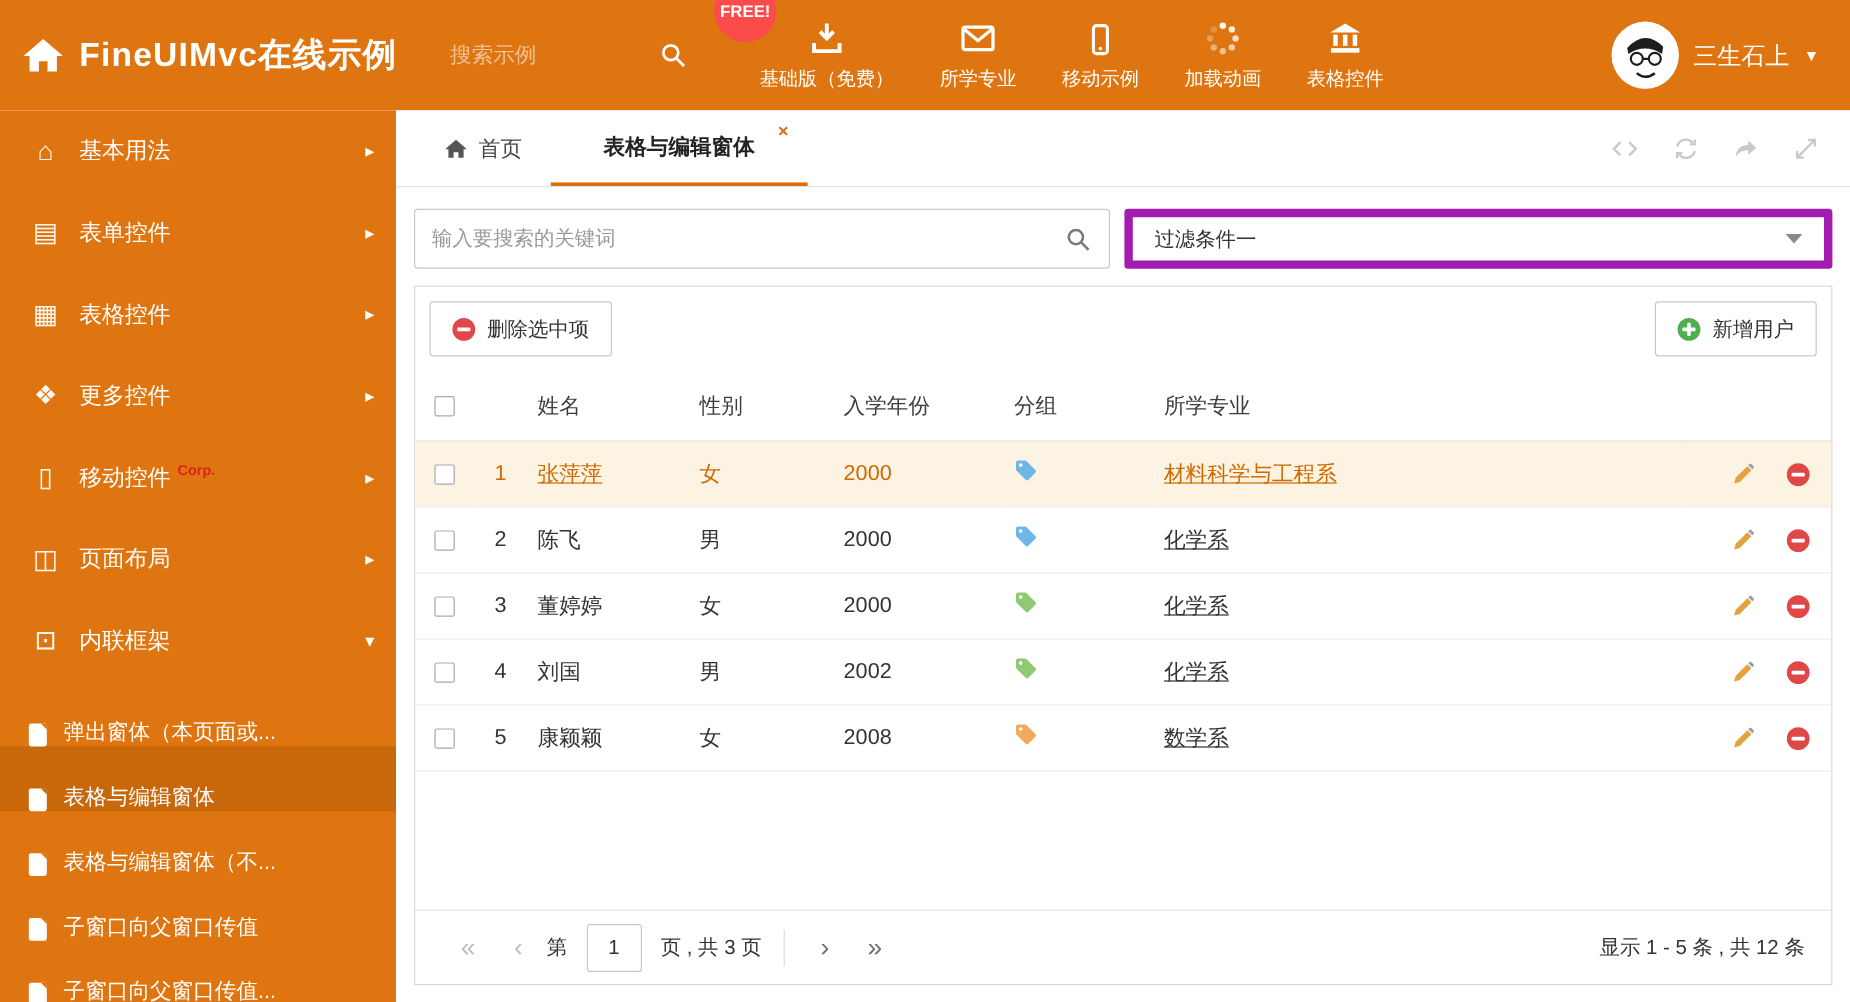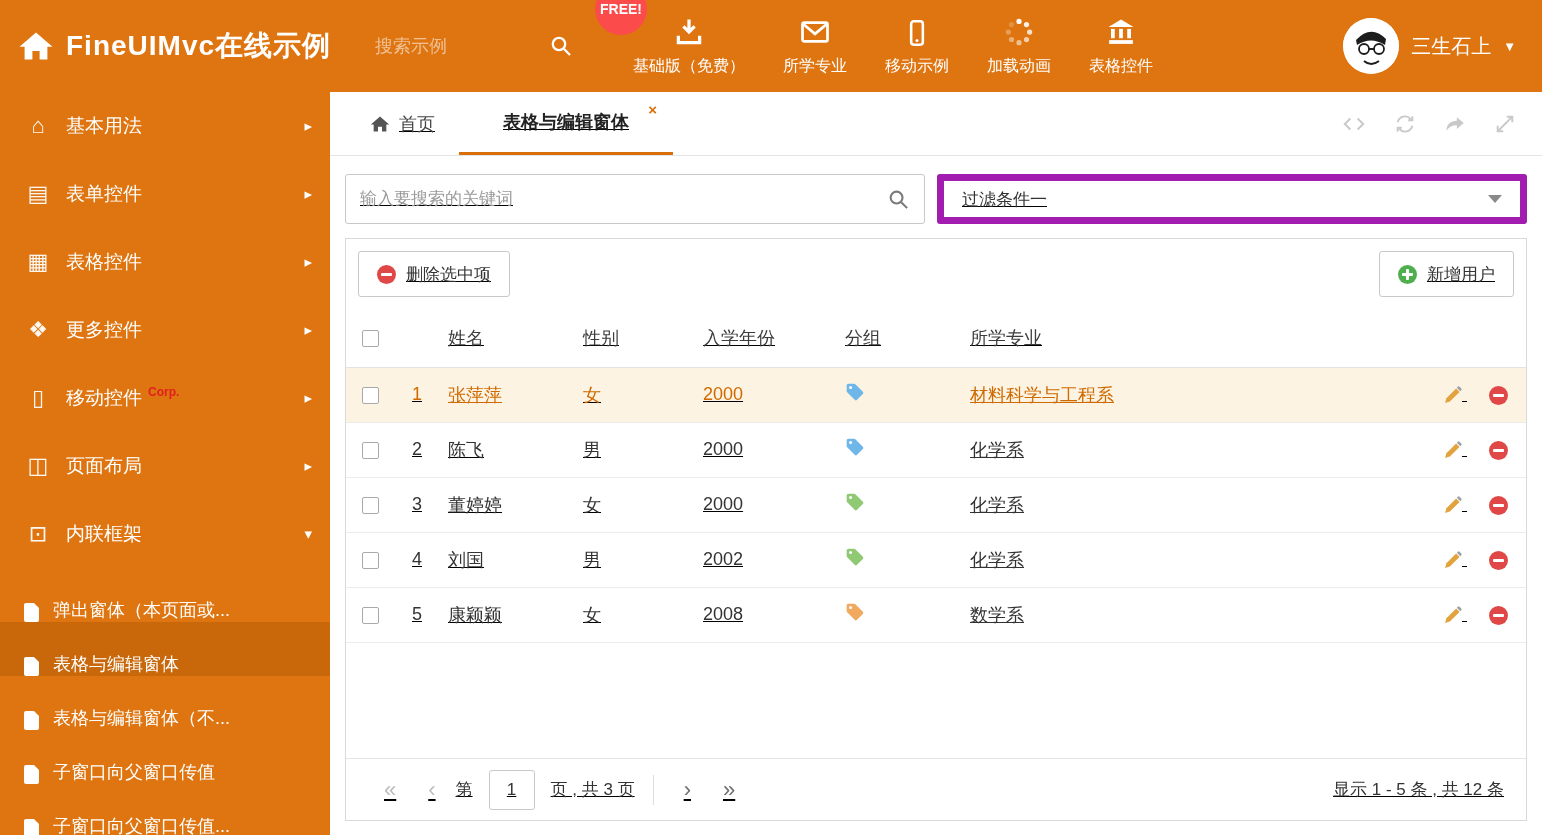--- a/index.html
+++ b/index.html
@@ -36,21 +36,21 @@
   .side-item .s-icon { width:32px; font-size:22px; text-align:center; margin-right:12px; opacity:.95; }
   .side-item .arrow { margin-left:auto; font-size:15px; }
   .corp { color:#e21f1f; font-size:12px; margin-left:6px; margin-bottom:12px; font-weight:bold; }
   .side-sub { height:54px; display:flex; align-items:flex-end; padding-left:24px; font-size:18px; cursor:pointer; }
   .side-sub.active { background:#c8680b; }
   .file-ico { width:15px; height:19px; background:#fff; border-radius:2px; margin-right:14px; position:relative; flex:0 0 15px; }
   .file-ico::before { content:""; position:absolute; top:0; right:0; border-left:5px solid transparent; border-top:5px solid #df7510; }
   .side-sub.active .file-ico::before { border-top-color:#c8680b; }
 
   
-  .main { flex:1; display:flex; flex-direction:column; background:#fff; min-width:0;text-decoration:underline; }
+  .main { flex:1; display:flex; flex-direction:column; background:#fff; min-width:0; }
   .tabbar { flex:0 0 64px; border-bottom:1px solid #e4e4e4; display:flex; align-items:stretch; padding-left:16px; }
   .tab { display:flex; align-items:center; gap:9px; padding:0 24px; font-size:18px; color:#444; cursor:pointer; }
   .tab .th-ico { display:flex; }
   .tab.active { font-weight:bold; color:#222; border-bottom:3px solid #d96f0a; position:relative; padding:0 44px; }
   .tab.active .close { position:absolute; top:9px; right:16px; color:#d96f0a; font-size:15px; font-weight:bold; cursor:pointer; }
   .tab-tools { margin-left:auto; display:flex; align-items:center; gap:28px; padding-right:26px; color:#c9c9c9; }
   .tool { display:flex; align-items:center; cursor:pointer; }
 
   .content { flex:1; padding:18px 15px 14px; display:flex; flex-direction:column; min-height:0; }
   .filter-row { flex:0 0 50px; display:flex; gap:12px; }

